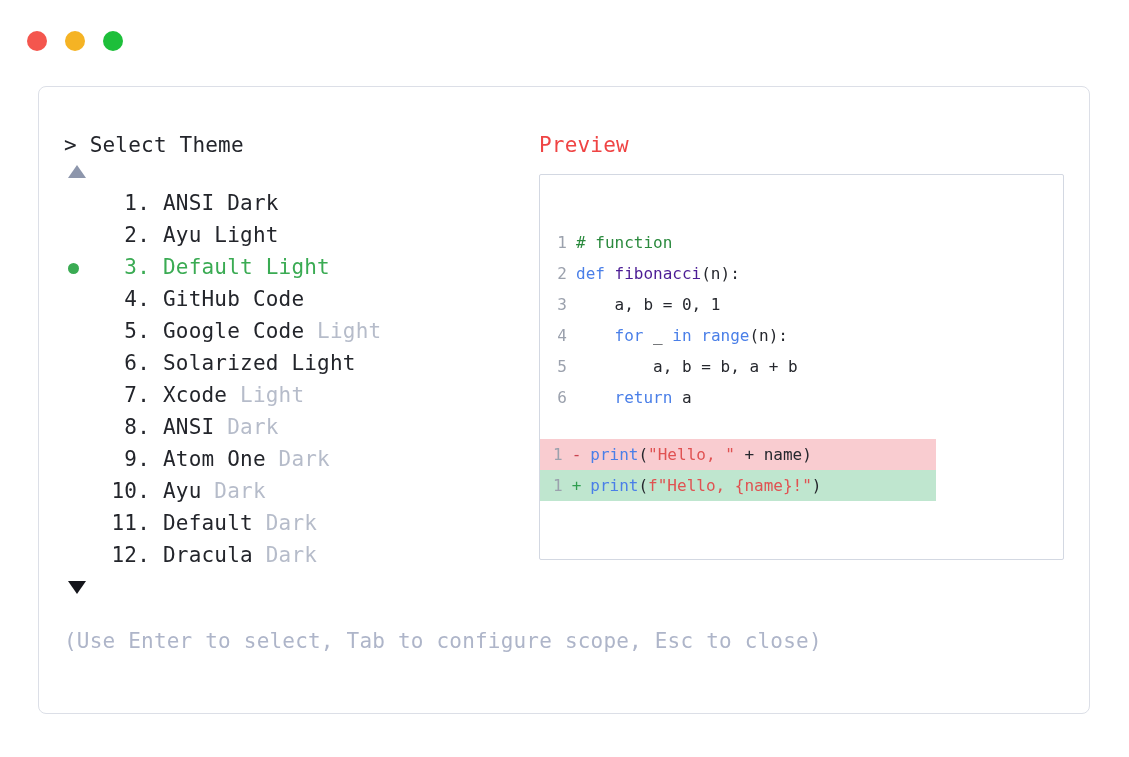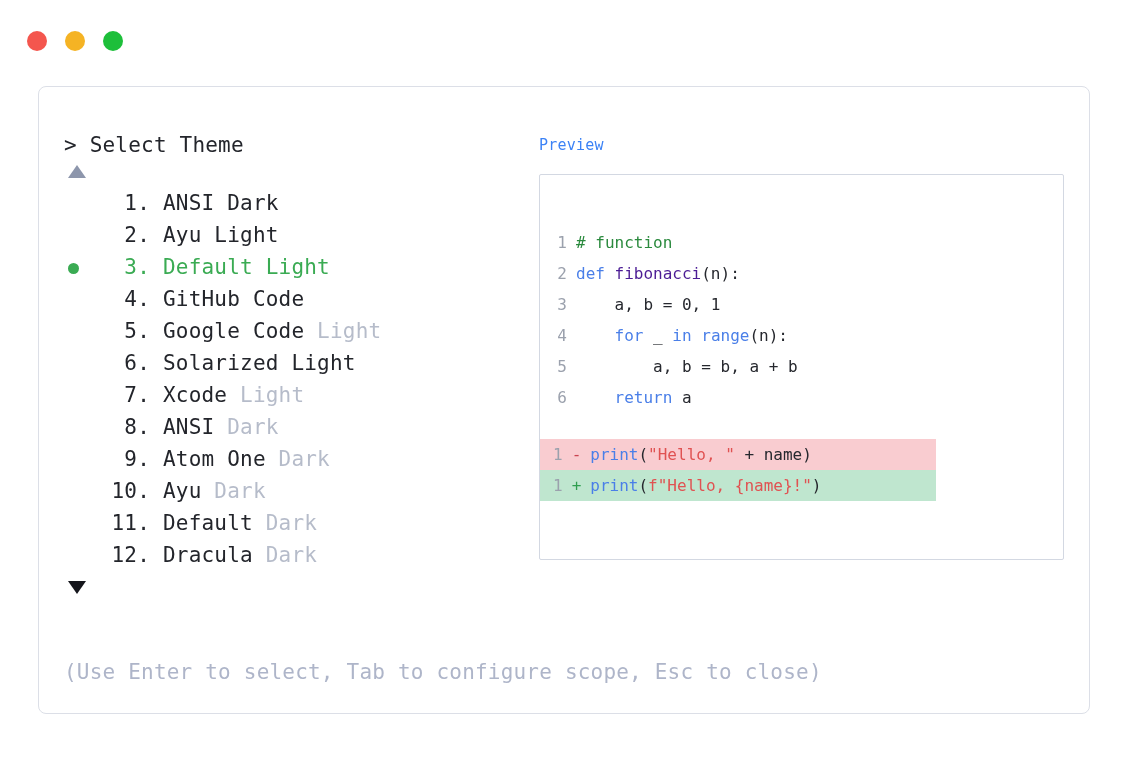--- a/index.html
+++ b/index.html
@@ -119,39 +119,39 @@
     margin-left: 4px;
     width: 0;
     height: 0;
     border-left: 9px solid transparent;
     border-right: 9px solid transparent;
     border-top: 13px solid #15161c;
   }
   #footer-hint {
     position: absolute;
     left: 25px;
-    top: 572px;
+    top: 541px;
     font-size: 21px;
     line-height: 26px;
     letter-spacing: 0.2px;
     color: #aeb5c9;
     white-space: pre;
   }
 
   
   #preview-pane {
     position: absolute;
     left: 500px;
     top: 45px;
     width: 527px;
   }
   #preview-label {
-    font-size: 15px;
+    font-size: 21px;
     line-height: 26px;
-    color: #3b82f6;
+    color: #ef4444;
     letter-spacing: 0.2px;
     white-space: pre;
   }
   #code-box {
     margin-top: 16px;
     width: 525px;
     height: 386px;
     box-sizing: border-box;
     background: #ffffff;
     border: 1.5px solid #d3d8e2;

